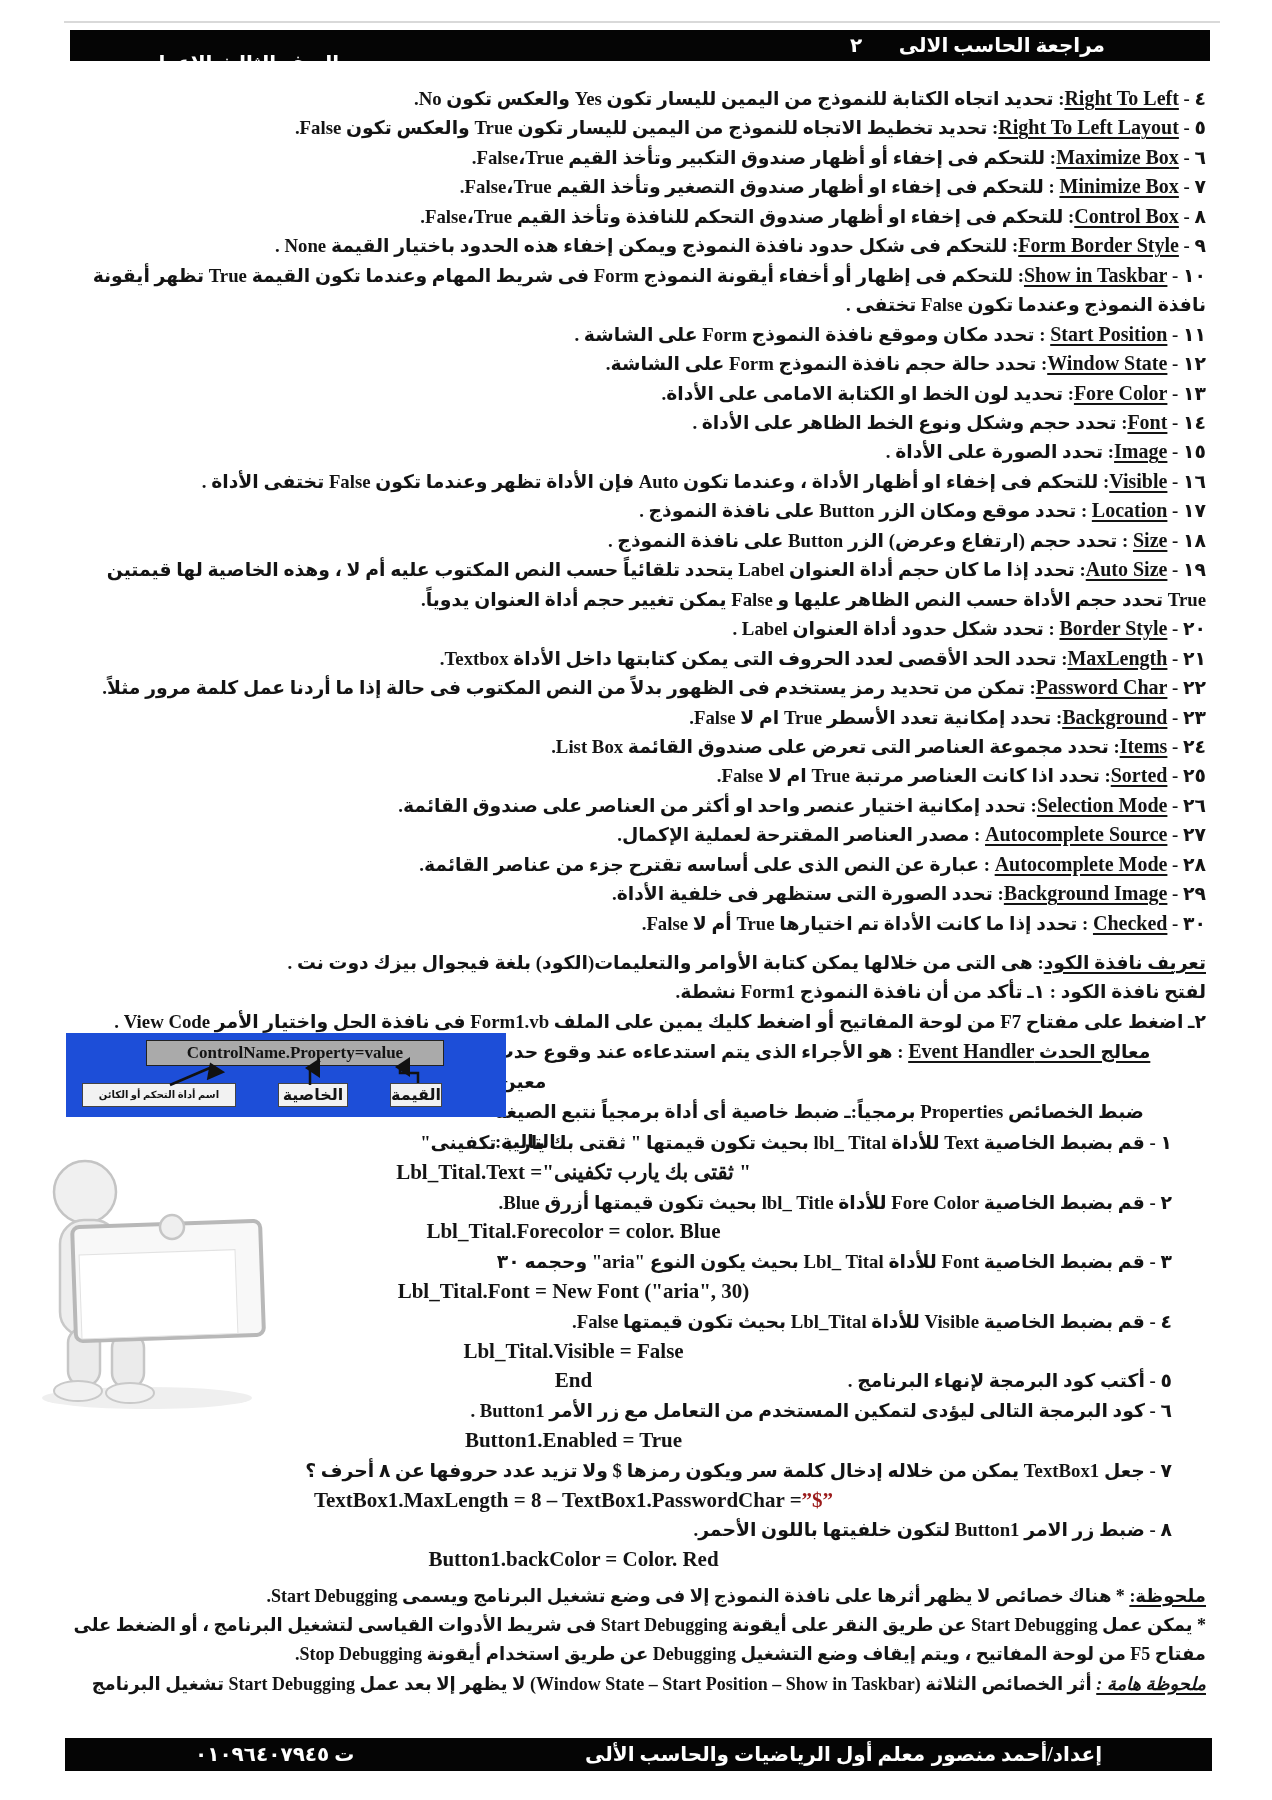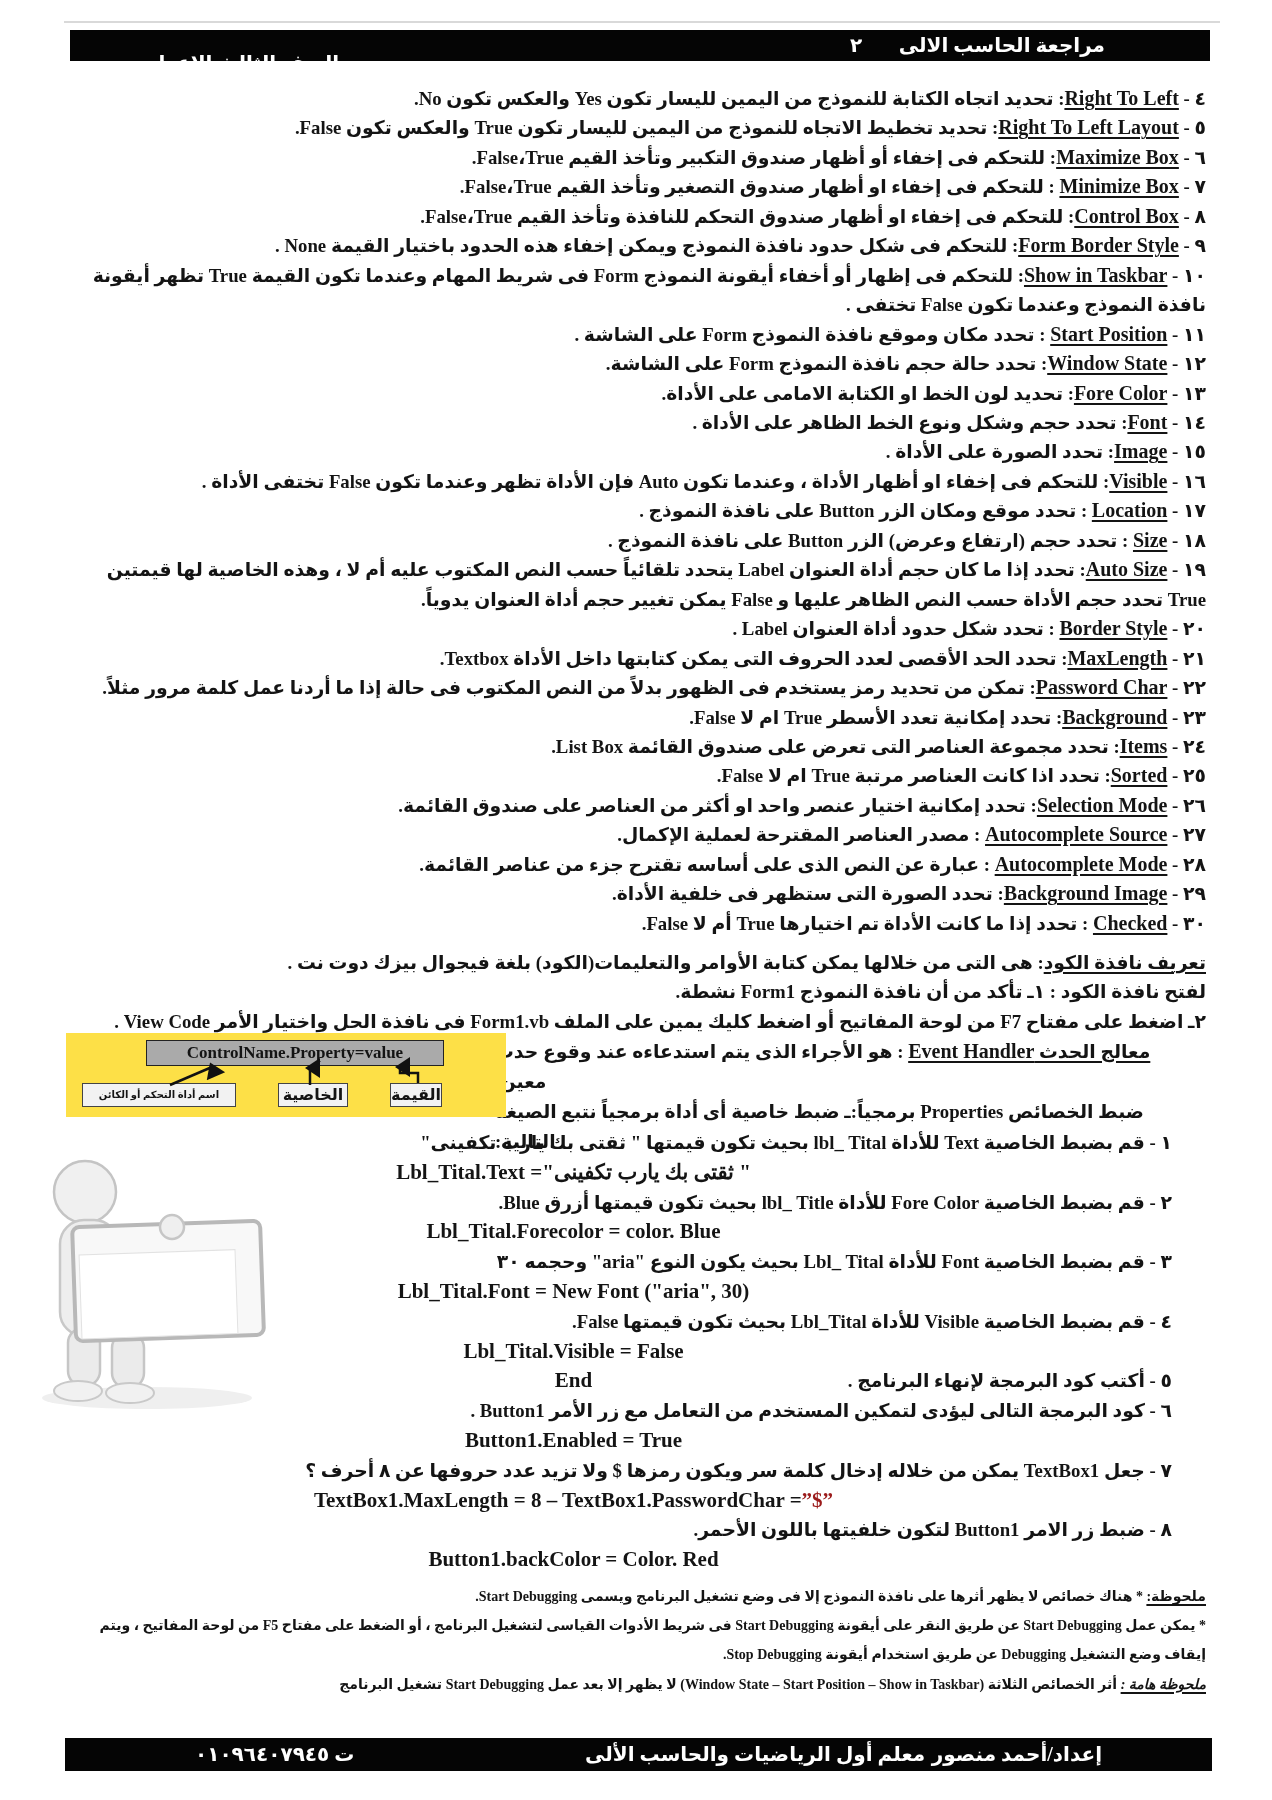--- a/index.html
+++ b/index.html
@@ -23,21 +23,21 @@
   .p-row{direction:rtl;}
   .term{font-family:"Liberation Serif","DejaVu Serif",serif;font-size:20px;
         text-decoration:underline;text-decoration-thickness:2px;text-underline-offset:3px;}
   
   #section2{position:absolute;top:948px;right:66px;left:64px;text-align:right;
             font-size:18.8px;line-height:29.4px;}
   .ulabel{text-decoration:underline;text-decoration-thickness:2px;text-underline-offset:3px;}
   #section3{position:absolute;top:1036px;right:66px;left:495px;text-align:left;
             font-size:18.8px;line-height:30px;}
   
-  #diagram{position:absolute;left:66px;top:1033px;width:440px;height:84px;background:#fde047;}
+  #diagram{position:absolute;left:66px;top:1033px;width:440px;height:84px;background:#1d4ed8;}
   #formula-box{position:absolute;left:80px;top:7px;width:296px;height:24px;background:#aaaaaa;
       border:1px solid #222;text-align:center;line-height:24px;font-size:17px;direction:ltr;
       font-family:"Liberation Serif","DejaVu Serif",serif;}
   .dlabel{position:absolute;top:50px;height:22px;background:#f2f2f2;border:1px solid #444;
       text-align:center;line-height:22px;font-size:16px;}
   #lbl-value{left:324px;width:50px;}
   #lbl-prop{left:212px;width:68px;}
   #lbl-ctrl{left:16px;width:152px;font-size:10px;}
   #diagram svg{position:absolute;left:0;top:0;}
   
@@ -46,21 +46,21 @@
      font-size:16.5px;line-height:25px;transform:rotate(-2deg);color:#1b1b1b;}
   
   #tasks{position:absolute;top:1128px;right:100px;left:295px;text-align:right;
          font-size:18.8px;line-height:29.8px;}
   .task-row{position:relative;min-height:29.8px;direction:rtl;}
   .t-code{position:absolute;left:-200px;right:120px;top:0;text-align:center;direction:ltr;
       font-family:"Liberation Serif","DejaVu Serif",serif;font-size:21px;}
   .t-code2{color:#9b1b1b;}
   
   #notes{position:absolute;top:1582px;right:66px;left:64px;text-align:right;
-         font-size:14px;line-height:29.2px;}
+         font-size:18px;line-height:29.2px;}
   .note-em{font-style:italic;}
   .latin{font-family:"Liberation Serif","DejaVu Serif",serif;}
 </style>
 </head>
 <body>
 
 <div id="page">
 
   <div class="scanline"></div>
 

